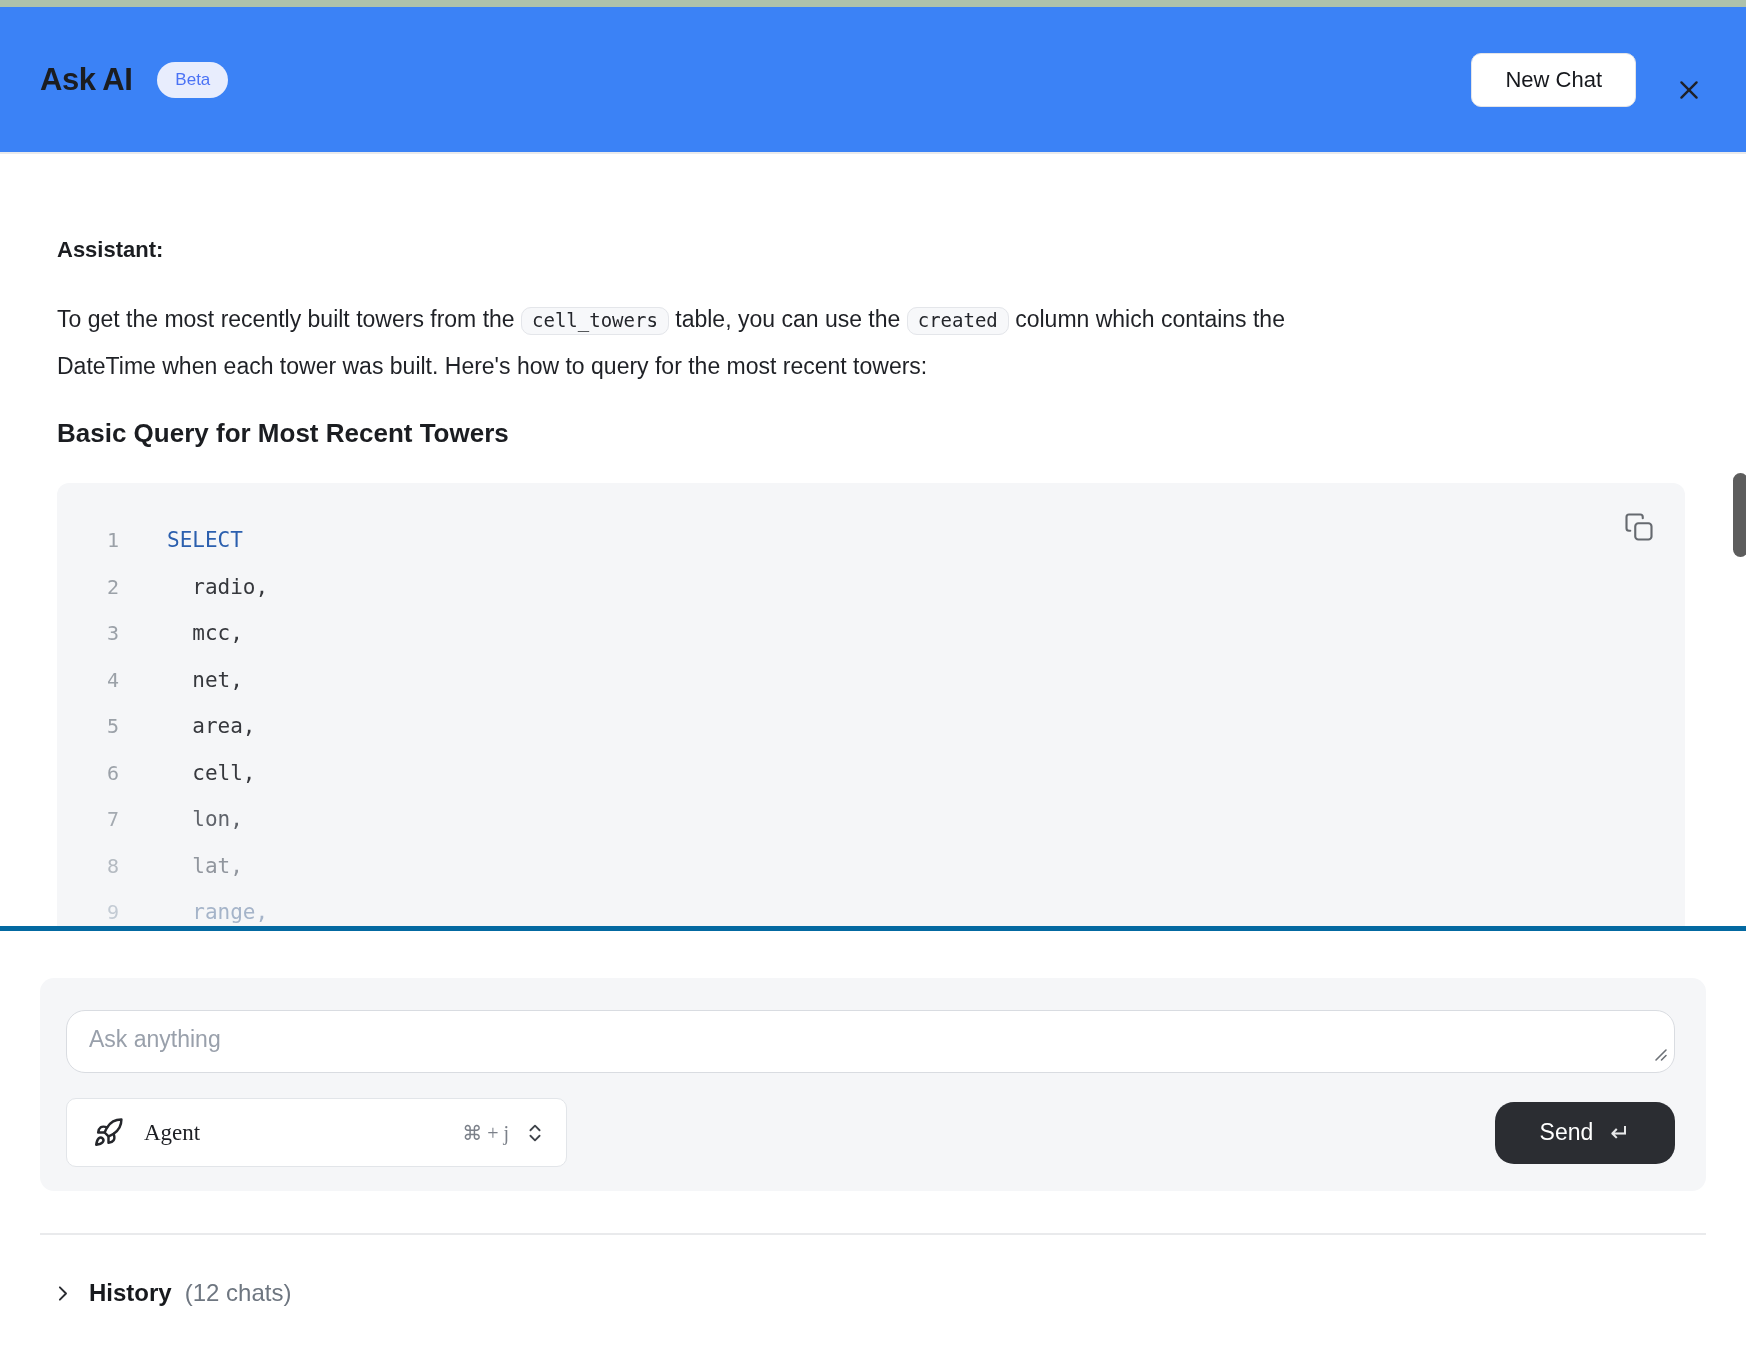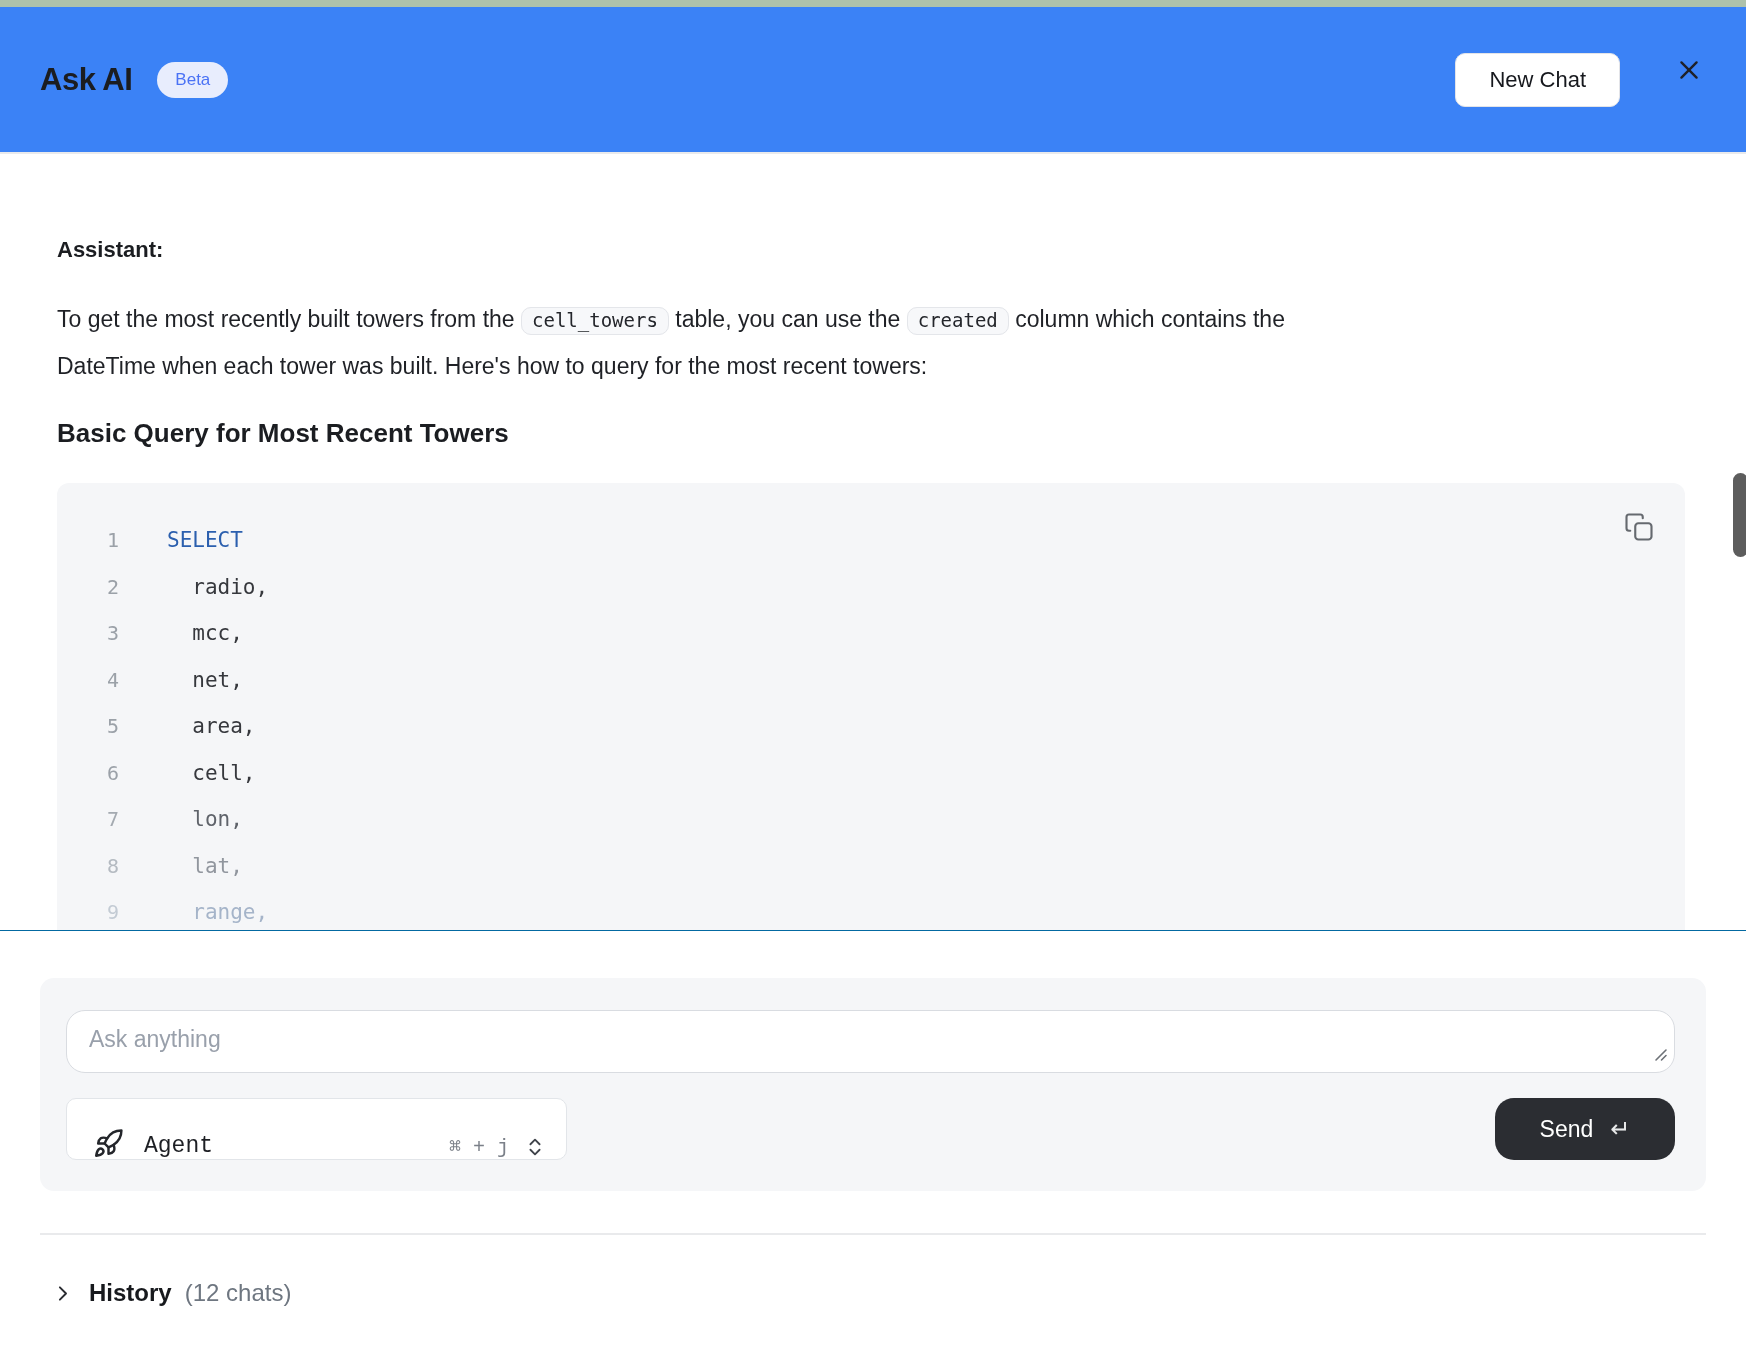--- a/index.html
+++ b/index.html
@@ -6,28 +6,28 @@
   html, body { width: 1746px; height: 1362px; background: #ffffff; overflow: hidden; }
   body { font-family: "Liberation Sans", sans-serif; color: #1b1d21; position: relative; }
 
   .top-strip { height: 7px; width: 100%; background: var(--top-strip, #aec2ab); }
 
   
   .header { height: 147px; display: flex; align-items: center; padding: 0 40px; border-bottom: 2px solid #e9eaec; background: #3b82f6; }
   .title { font-size: 31px; font-weight: 700; letter-spacing: -0.5px; }
   .badge { margin-left: 25px; background: var(--badge-bg, #e8edfd); color: var(--accent-blue, #4a72f5);
            font-size: 17px; font-weight: 500; padding: 8px 18px; border-radius: 999px; }
-  .header-right { margin-left: auto; display: flex; align-items: flex-start; gap: 52px; }
+  .header-right { margin-left: auto; display: flex; align-items: flex-end; gap: 36px; }
   .btn-newchat { font-family: inherit; font-size: 22px; color: #16181d; background: #fff;
                  border: 1.5px solid #e3e4e8; border-radius: 10px; padding: 13px 33px; cursor: pointer; }
   .btn-close { background: none; border: none; cursor: pointer; width: 34px; height: 34px;
                display: flex; align-items: center; justify-content: center; color: #1f2127; }
 
   
-  .chat-area { height: 777px; overflow: hidden; padding: 0 57px; border-bottom: 1px solid #0369a1; position: relative; }
+  .chat-area { height: 777px; overflow: hidden; padding: 0 57px; border-bottom: 5px solid #0369a1; position: relative; }
   .role-label { margin-top: 80px; font-size: 22px; font-weight: 700; line-height: 32px; }
   .paragraph { margin-top: 30px; font-size: 23px; line-height: 46px; color: #1f2126; max-width: 1600px; }
   .inline-code { font-family: "DejaVu Sans Mono", monospace; font-size: 19px; background: #f7f8fa;
                  border: 1.5px solid #e4e6ea; border-radius: 10px; padding: 1px 10px 3px; color: #24262b; }
   .section-heading { margin-top: 26px; font-size: 26px; font-weight: 700; line-height: 36px; }
 
   
   .code-block { margin-top: 32px; width: 1628px; background: #f5f6f8; border-radius: 12px;
                 padding: 34px 0 40px 0; position: relative; height: 640px; }
   .code-row { display: flex; align-items: center; height: 46.5px;
@@ -45,22 +45,22 @@
   .composer-wrap { padding: 0 40px; }
   .composer { margin-top: 47px; height: 213px; background: #f5f6f8; border-radius: 14px;
               padding: 32px 31px 31px 26px; }
   .input-holder { position: relative; }
   .ask-input { display: block; width: 100%; height: 63px; border: 1.5px solid #d9dce1; border-radius: 19px;
                background: #fff; resize: none; outline: none; font-family: inherit; font-size: 23px;
                color: #24262b; padding: 15px 22px; }
   .ask-input::placeholder { color: #99a0ab; }
   .resize-handle { position: absolute; right: 7px; bottom: 7px; color: #6e7278; pointer-events: none; }
   .composer-row { margin-top: 25px; display: flex; align-items: center; justify-content: space-between; }
-  .mode-select { width: 501px; height: 62px; background: #fff; border: 1.5px solid #e2e5e9; border-radius: 10px;
-                 display: flex; align-items: flex-end; padding: 0 20px 0 26px; cursor: pointer; font-family: Liberation Mono, monospace; }
+  .mode-select { width: 501px; height: 69px; background: #fff; border: 1.5px solid #e2e5e9; border-radius: 10px;
+                 display: flex; align-items: center; padding: 0 20px 0 26px; cursor: pointer; font-family: Liberation Serif, serif; }
   .mode-icon { color: #24262b; display: flex; }
   .mode-label { margin-left: 20px; font-size: 23px; font-weight: 500; color: #1d1f24; }
   .mode-right { margin-left: auto; display: flex; align-items: center; }
   .mode-shortcut { font-size: 20px; color: #7b8089; }
   .mode-chevrons { margin-left: 15px; color: #3f434a; display: flex; }
   .btn-send { width: 180px; height: 62px; background: var(--send-bg, #2b2d32); color: #fff; border: none;
               border-radius: 19px; font-family: inherit; font-size: 23px; font-weight: 500; cursor: pointer;
               display: flex; align-items: center; justify-content: center; gap: 17px; }
   .send-glyph { font-size: 24px; font-weight: 400; color: #e8e9ea; line-height: 1; }
 

